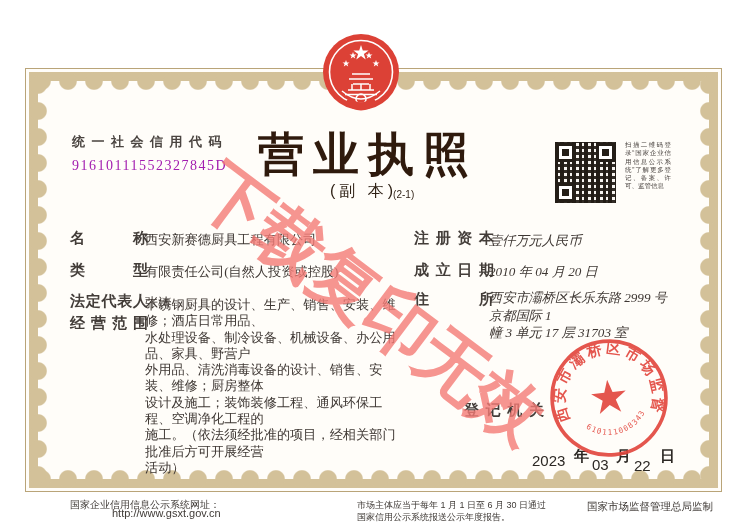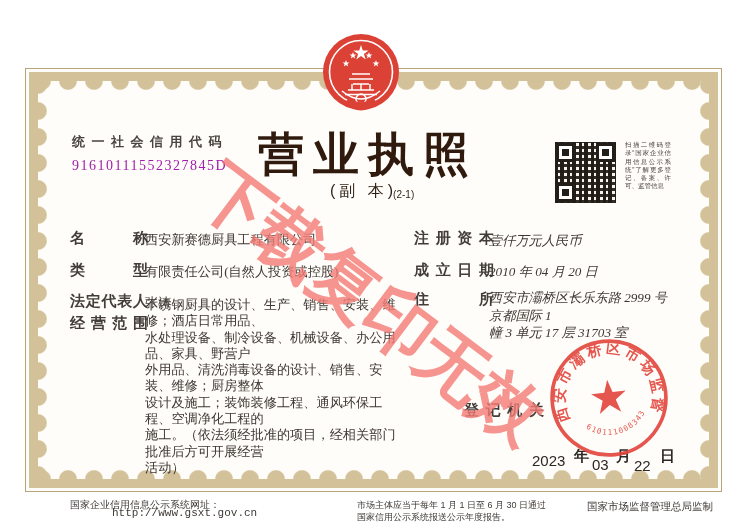--- a/index.html
+++ b/index.html
@@ -76,21 +76,21 @@
   .date-num{font-family:Liberation Sans, sans-serif;}
   .date-unit{font-weight:bold;}
   .seal{left:546px;top:335px;width:126px;height:126px;opacity:.9;transform:rotate(-6deg);}
   .watermark{left:236px;top:144px;font-size:70px;font-weight:bold;letter-spacing:-2px;
     color:rgba(244,122,118,.8);transform:rotate(37deg);transform-origin:left top;
     white-space:nowrap;z-index:6;pointer-events:none;}
 
   
   .footer-site-label{left:30px;top:498px;font-size:10px;color:#3f3a36;padding-left:40px;}
   .footer-url{left:112px;top:507px;font-size:11px;color:#3f3a36;
-    font-family:Liberation Mono, monospace;}
+    font-family:Liberation Sans, sans-serif;}
   .footer-notice{left:357px;top:500px;font-size:9px;line-height:11.5px;color:#3f3a36;white-space:pre-line;}
   .footer-producer{left:587px;top:500px;font-size:10.5px;color:#3a3531;}
 </style>
 </head>
 <body>
 
 <div class="frame">
   <div class="band band-top"></div>
   <div class="band band-bottom"></div>
   <div class="band band-left"></div>

